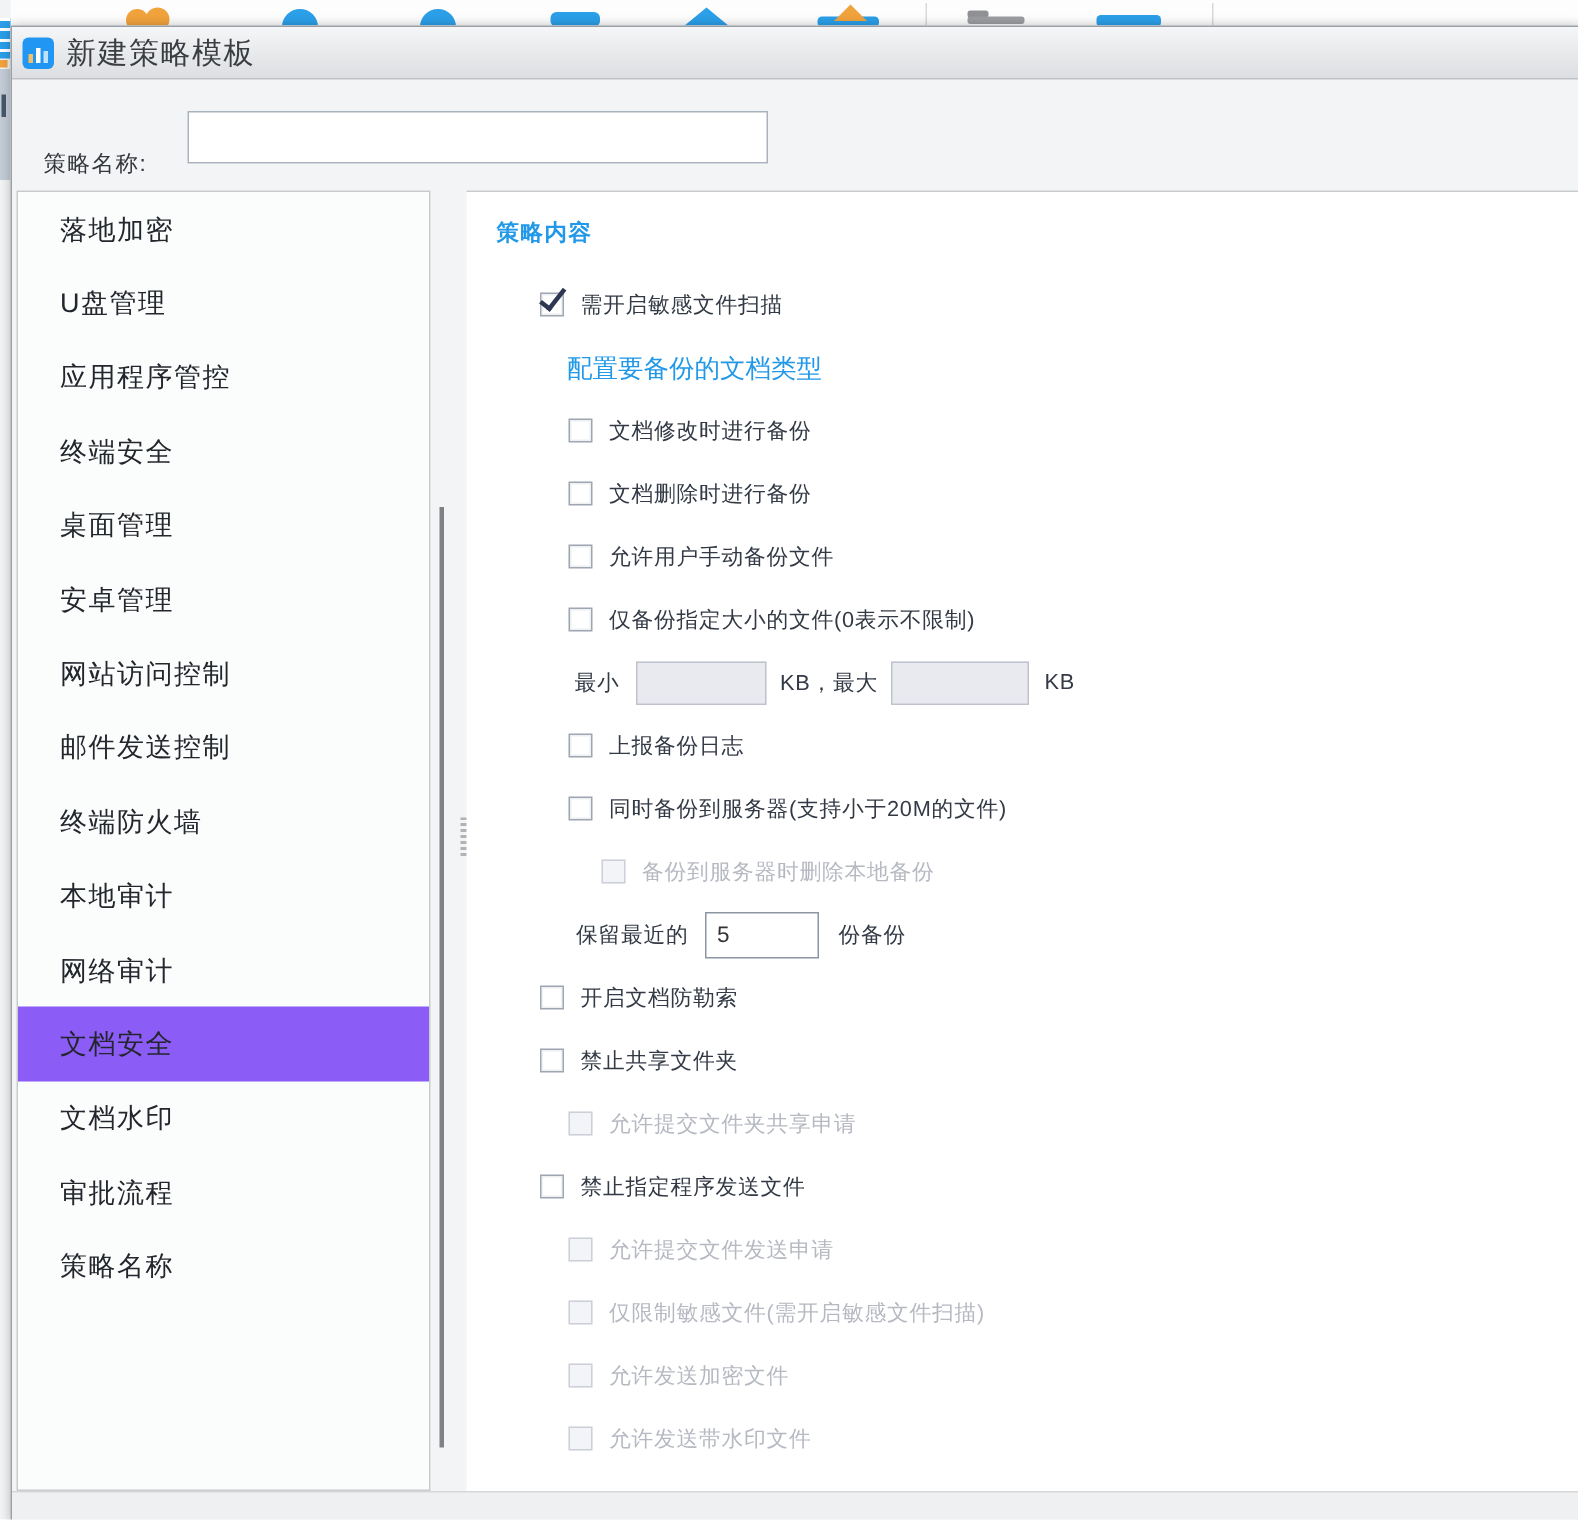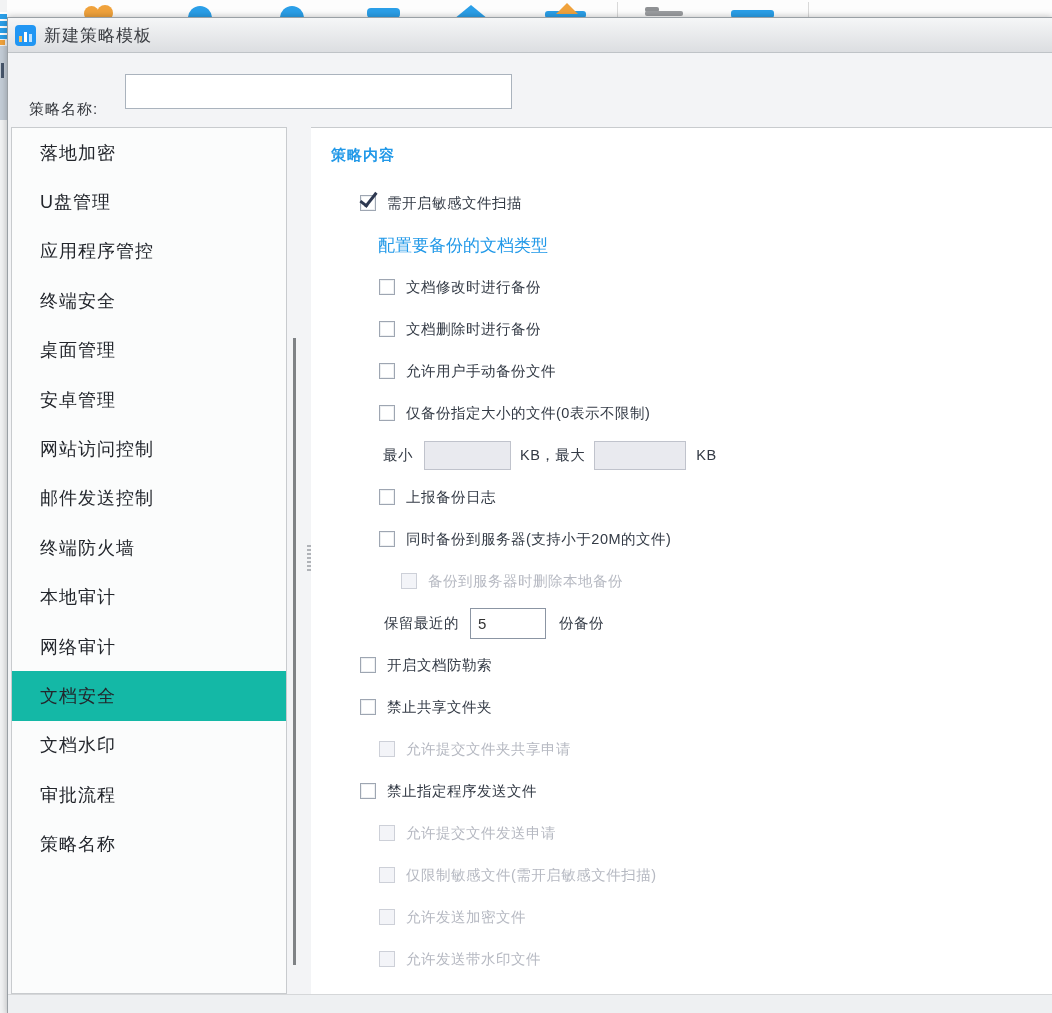--- a/index.html
+++ b/index.html
@@ -26,33 +26,33 @@
   .dialog { position:absolute; left:7px; top:17px; width:1046px; height:998px;
     background:#f3f4f6; border:1px solid #9aa0a5; box-shadow:0 0 7px rgba(0,0,0,.28); }
   .titlebar { position:absolute; left:0; top:0; right:0; height:35px;
     background:linear-gradient(#f5f6f7,#dcdee1); border-bottom:1px solid #bfc3c7;
     display:flex; align-items:center; padding-left:7px; }
   .app-ico { width:21px; height:21px; border-radius:4px; background:#2196f3; position:relative; margin-right:8px; }
   .app-ico i { position:absolute; bottom:4px; width:3px; background:#fff; }
   .app-ico i.b1 { left:4px; height:6px; background:#f5c063; }
   .app-ico i.b2 { left:9px; height:10px; }
   .app-ico i.b3 { left:14px; height:8px; background:#bfe3ff; }
-  .title-txt { font-size:17px; color:#3a3d42; font-weight:500; letter-spacing:1px;font-family:Liberation Serif, serif; }
+  .title-txt { font-size:20px; color:#3a3d42; font-weight:500; letter-spacing:1px;font-family:Liberation Serif, serif; }
 
   
   .name-label { position:absolute; left:21px; top:62px; font-size:15px; color:#33363c; letter-spacing:1px;margin-top:20px; }
   .name-input { position:absolute; left:117px; top:56px; width:387px; height:35px;
     background:#fff; border:1px solid #aab3bd; font-size:15px; padding:0 6px; outline:none; }
 
   
   .sidebar { position:absolute; left:3px; top:109px; width:276px; height:867px;
     background:#fbfcfc; border:1px solid #c8cbce; overflow:hidden; }
   .sb-item { height:49.4px; display:flex; align-items:center; padding-left:28px;
     font-size:18px; color:#23262c; letter-spacing:1px; cursor:default;text-align:center; }
-  .sb-item.selected { background:#14b8a6; }
+  .sb-item.selected { background:#8b5cf6; }
 
   .scroll-thumb { position:absolute; left:285px; top:320px; width:3px; height:627px; background:#7f8285; }
   .splitter { position:absolute; left:299px; top:527px; width:5px; height:27px;
     background:repeating-linear-gradient(#b0b3b8 0 2px, transparent 2px 4px); }
 
   .content { position:absolute; left:303px; top:109px; width:743px; height:867px;
     background:#ffffff; border-top:1px solid #c8cbce; overflow:hidden; padding-top:12px; }
   .c-header { height:30px; display:flex; align-items:center; padding-left:20px;
     color:#2299e8; font-weight:bold; font-size:15px; letter-spacing:1px; margin-bottom:12px; }
 

